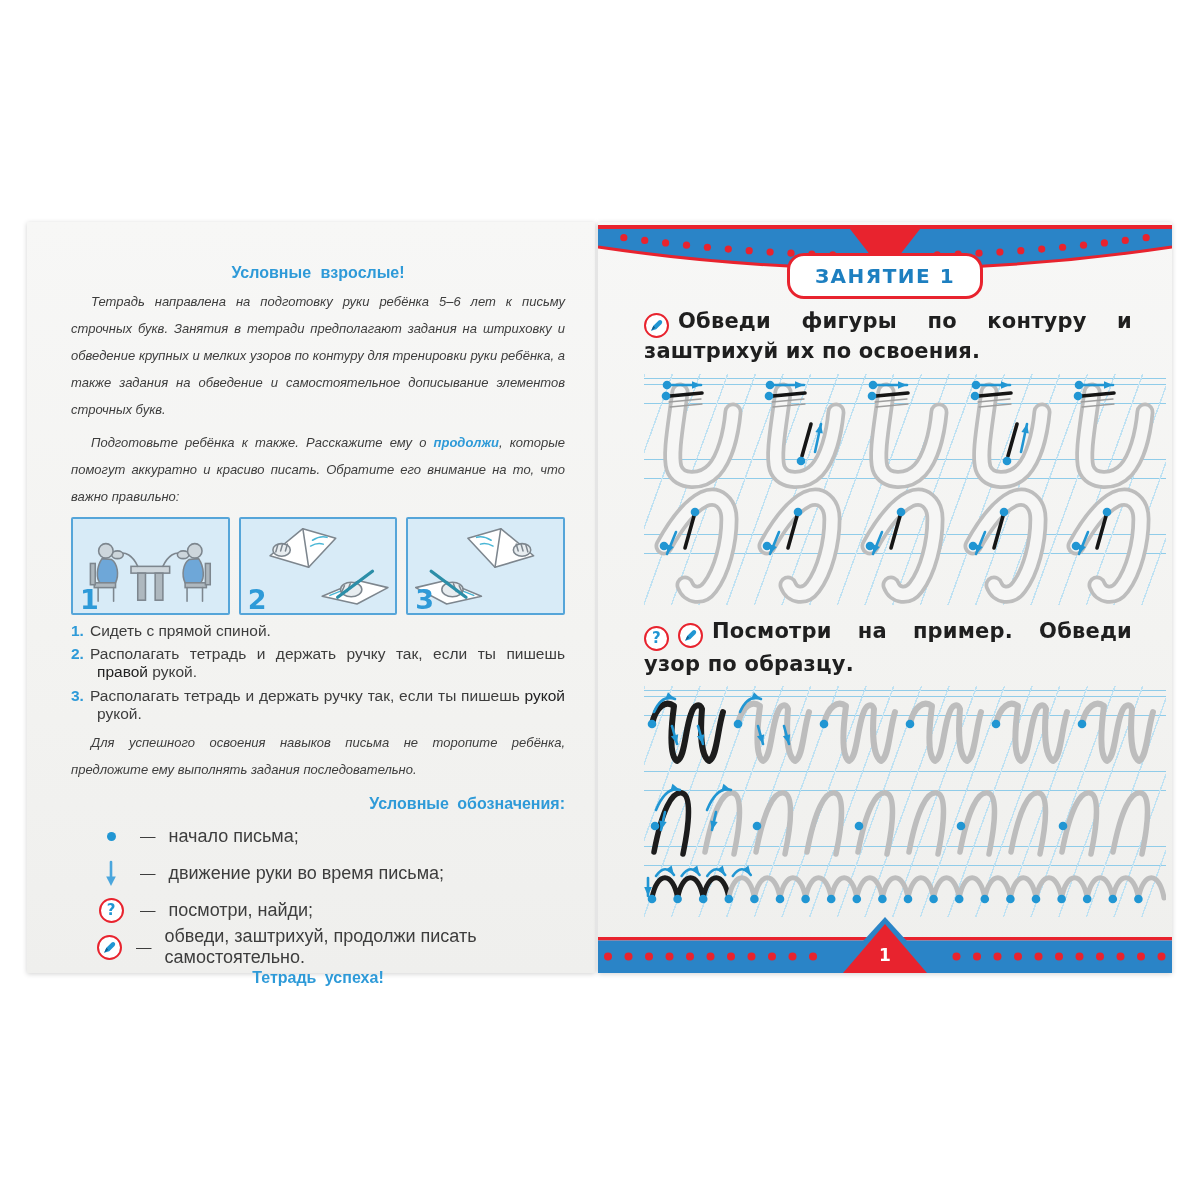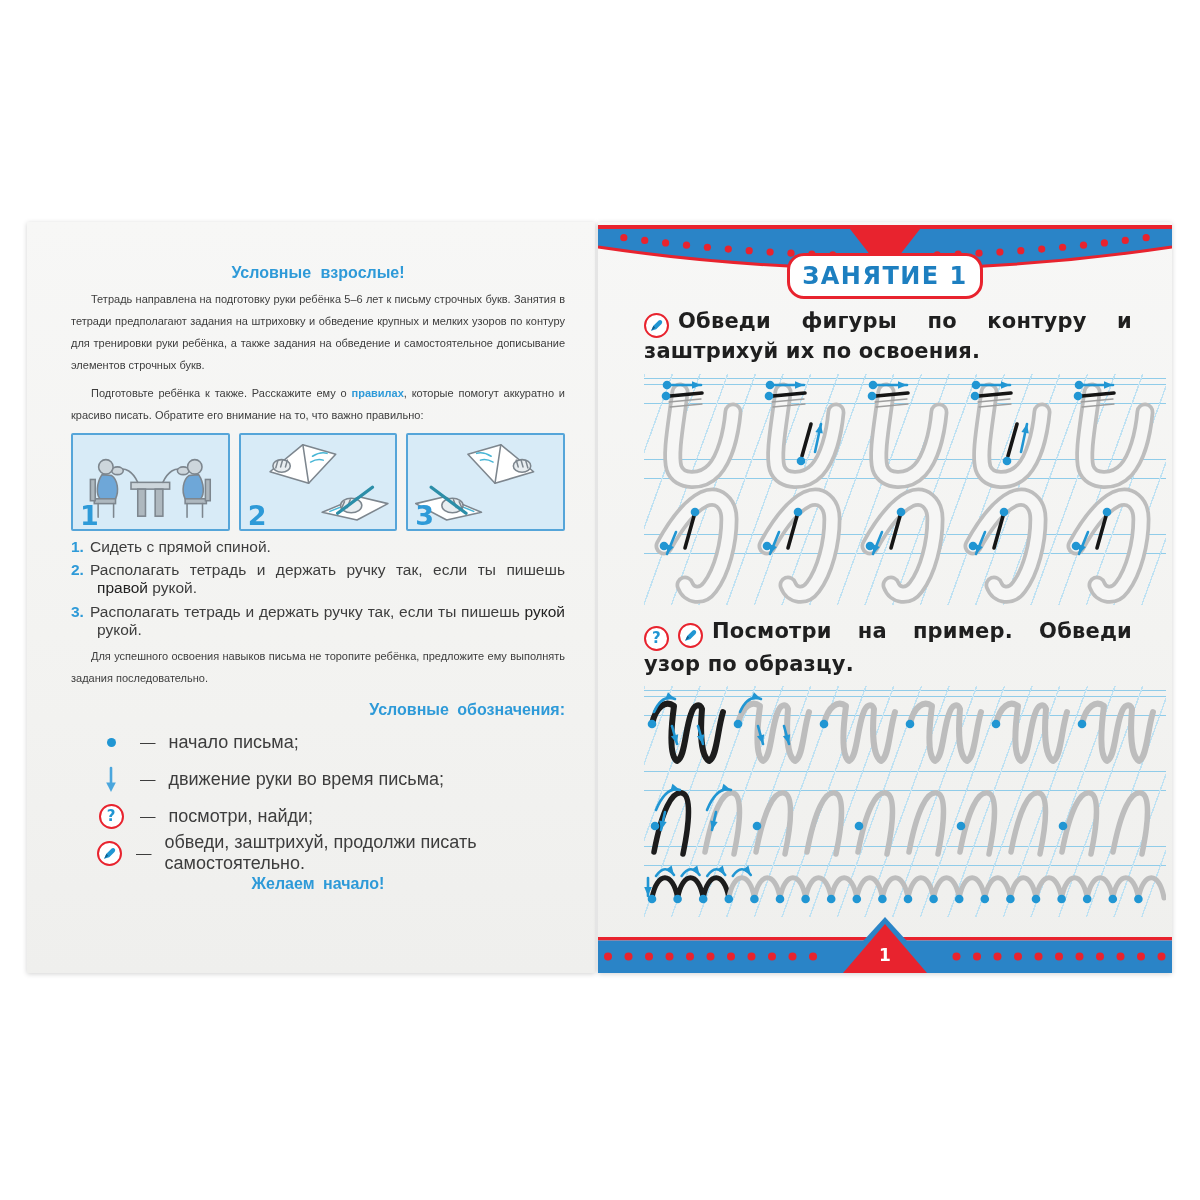--- a/index.html
+++ b/index.html
@@ -11,21 +11,21 @@
     position:absolute;top:222px;height:751px;
     background:linear-gradient(180deg,#f7f7f6 0%,#f3f3f1 55%,#efefed 100%);
     box-shadow:0 1px 5px rgba(0,0,0,0.18);
   }
   .page.left{left:27px;width:568px;}
   .page.right{left:598px;width:574px;overflow:hidden;}
 
   
   .lp-content{padding:42px 30px 0 44px;color:#3d3d3d;}
   .lp-heading{font-size:16px;font-weight:bold;color:#2e9ad8;text-align:center;word-spacing:5px;}
-  .lp-content p{margin:6px 0 0;font-size:11px;line-height:22px;text-align:justify;text-indent:20px;}
+  .lp-content p{margin:6px 0 0;font-size:13px;line-height:27px;text-align:justify;text-indent:20px;font-style:italic;}
   .blue-link{color:#2e9ad8;font-weight:bold;}
   .bold-word{font-weight:normal;color:#222;}
   .figures{display:flex;gap:9px;margin:7px 0 0;height:98px;}
   .figure-box{flex:1;position:relative;background:#d8ebf7;border:2px solid #55a5d9;border-radius:2px;overflow:hidden;}
   .figure-num{position:absolute;left:7px;bottom:0px;color:#2e9ad8;font-weight:bold;font-size:27px;font-family:"DejaVu Sans",sans-serif;line-height:1;}
   .figure-box svg{position:absolute;inset:0;}
   .lp-list{margin-top:7px;}
   .lp-list-item{font-size:15.5px;line-height:18.2px;text-align:justify;padding-left:26px;text-indent:-26px;margin-top:5px;}
   .lp-list-num{color:#2e9ad8;font-weight:bold;padding-right:6px;}
   .legend-heading{margin-top:12px;font-size:16px;font-weight:bold;color:#2e9ad8;text-align:right;word-spacing:4px;}
@@ -38,21 +38,21 @@
   .ring-icon{width:25px;height:25px;border-radius:50%;border:2.5px solid #e8232e;background:#fff;
     display:flex;align-items:center;justify-content:center;box-sizing:border-box;}
   .ring-icon .q{color:#2196d3;font-weight:bold;font-size:15px;font-family:"DejaVu Sans",sans-serif;line-height:1;}
 
   
   .rp-header-svg{position:absolute;top:0;left:0;z-index:1;}
   .lesson-badge{
     position:absolute;top:31px;left:50%;transform:translateX(-50%);
     width:190px;height:40px;background:#fff;border:3.5px solid #e8232e;border-radius:17px;
     display:flex;align-items:center;justify-content:center;z-index:2;
-    color:#1d7fc0;font-weight:bold;font-size:24px;letter-spacing:1.5px;
+    color:#1d7fc0;font-weight:bold;font-size:20px;letter-spacing:1.5px;
     font-family:"DejaVu Sans",sans-serif;
   }
   .task{
     position:absolute;left:46px;width:488px;color:#1f1f1f;
     font-family:"DejaVu Sans",sans-serif;font-size:21px;font-weight:600;
     line-height:26px;text-align:justify;letter-spacing:0.2px;
   }
   .task1{top:86px;}
   .task2{top:396px;}
   .task .ring-icon{display:inline-flex;vertical-align:-5px;margin-right:9px;}
@@ -70,21 +70,21 @@
 </style>
 </head>
 <body>
 
 <div class="page left">
   <div class="lp-content">
     <div class="lp-heading">Условные взрослые!</div>
 
     <p>Тетрадь направлена на подготовку руки ребёнка 5–6 лет к письму строчных букв. Занятия в тетради предполагают задания на штриховку и обведение крупных и мелких узоров по контуру для тренировки руки ребёнка, а также задания на обведение и самостоятельное дописывание элементов строчных букв.</p>
 
-    <p><span>Подготовьте ребёнка к также. Расскажите ему о </span><span class="blue-link">правилах</span><span>, которые помогут аккуратно и красиво писать. Обратите его внимание на то, что важно правильно:</span></p>
+    <p><span>Подготовьте ребёнка к также. Расскажите ему о </span><span class="blue-link">продолжи</span><span>, которые помогут аккуратно и красиво писать. Обратите его внимание на то, что важно правильно:</span></p>
 
     <div class="figures">
       <div class="figure-box">
         <svg viewBox="0 0 160 92">
     <g fill="none" stroke="#7d868e" stroke-width="1.6" stroke-linecap="round">
       <rect x="60" y="49" width="40" height="7" fill="#cdd6dc"></rect>
       <rect x="67" y="56" width="8" height="28" fill="#aeb8bf"></rect>
       <rect x="85" y="56" width="8" height="28" fill="#aeb8bf"></rect>
       <path d="M67,49 C62,38 54,33 47,36"></path>
               <ellipse cx="46" cy="37" rx="6" ry="4" fill="#cdd6dc"></ellipse>
@@ -194,21 +194,21 @@
         <svg width="15" height="15" viewBox="0 0 24 24">
               <path d="M3.5,20.5 L7,12.5 L15.5,4 C17,2.6 19.4,3 20.6,4.8 C21.7,6.4 21,8.4 19.6,9.8 L11.5,17.8 Z" fill="#2196d3"></path>
               <path d="M3.5,20.5 L7,12.5 L10,15.5 Z" fill="#0f5f8f"></path>
             </svg>
       </div>
         </div>
       <div class="legend-dash">—</div>
       <div class="legend-label">обведи, заштрихуй, продолжи писать самостоятельно.</div>
     </div>
 
-    <div class="closing">Желаем начало!</div>
+    <div class="closing">Тетрадь успеха!</div>
   </div>
 </div>
 
 <div class="page right">
 
   <svg class="rp-header-svg" width="574" height="80" viewBox="0 0 574 80">
     <rect x="0" y="3" width="574" height="4" fill="#e8232e"></rect>
     <path d="M0,7 H574 V25 Q287,68 0,25 Z" fill="#2a84c7"></path>
     <path d="M0,25 Q287,68 574,25" fill="none" stroke="#e8232e" stroke-width="3"></path>
     <g id="header-dots">

